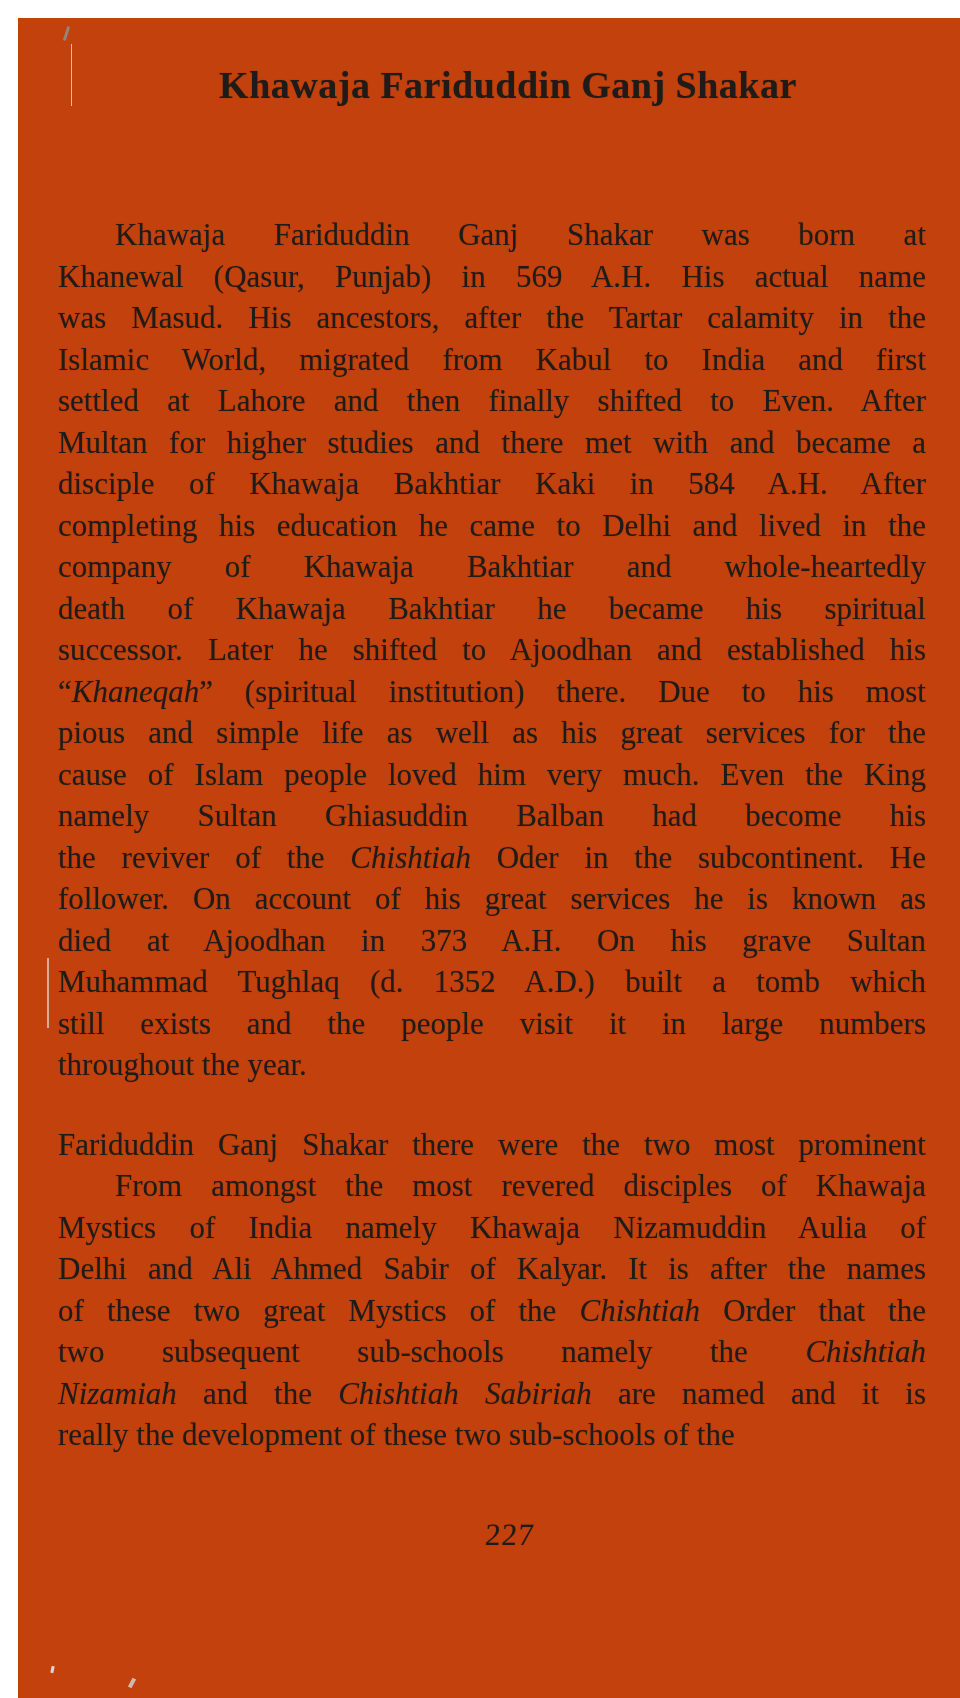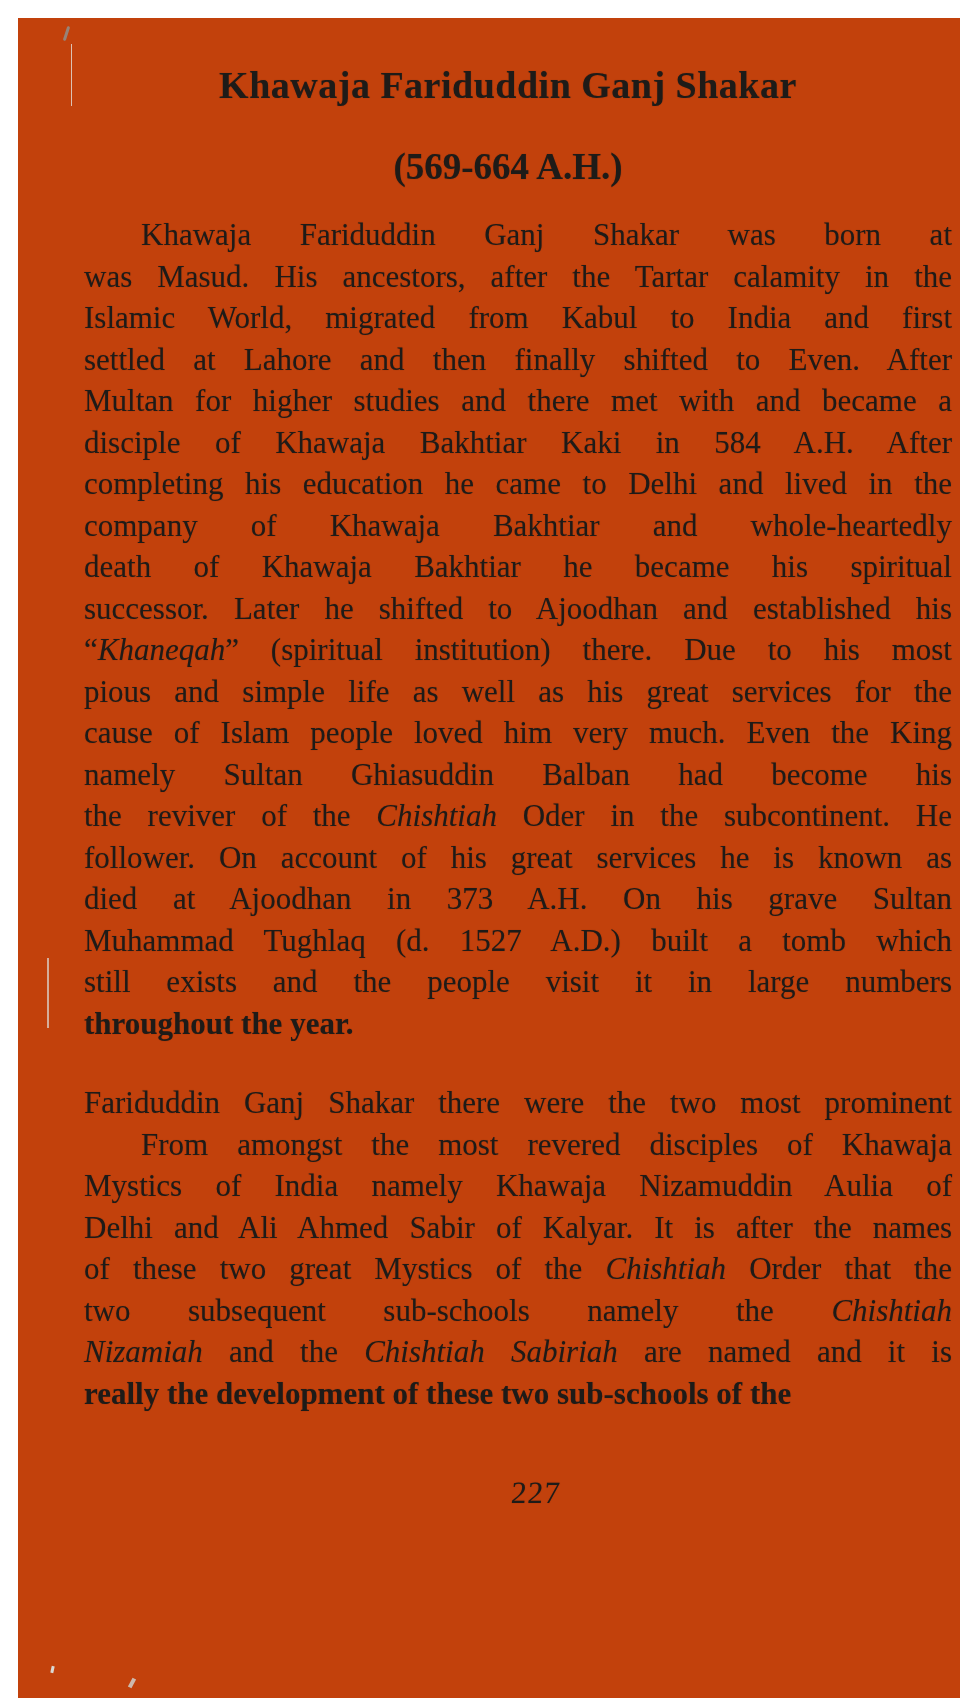--- a/index.html
+++ b/index.html
@@ -32,39 +32,38 @@
   }
   .subtitle {
     margin: 36px 0 0 0;
     font-size: 37px;
     line-height: 45px;
     font-weight: bold;
     text-shadow: 0 0 1px rgba(30,27,24,0.40);
   }
   .textblock {
     position: absolute;
-    left: 66px;
+    left: 40px;
     top: 196px;
     width: 868px;
     font-size: 31px;
     line-height: 41.5px;
     text-shadow: 0 0 1px rgba(30,27,24,0.32);
   }
   .para { margin: 0; }
   .para2 { margin-top: 38px; }
   .line {
     text-align: justify;
     text-align-last: justify;
     white-space: nowrap;
     white-space: normal;
   }
   .line.last {
     text-align: left;
     text-align-last: left;
-    font-weight: bold;
   }
   .para .line.first { text-indent: 57px; }
   .line i { font-style: italic; }
   .pagenum {
     margin-top: 58px;
     text-align: center;
     padding-left: 36px;
     font-size: 31px;
     letter-spacing: 1px;
     transform: skewX(-4deg);
@@ -77,43 +76,43 @@
   .a-speck1 { left: 33px;  top: 1648px; width: 3px; height: 7px;  background: #d9d9d4; transform: rotate(12deg); }
   .a-speck2 { left: 112px; top: 1660px; width: 4px; height: 10px; background: #cfcfca; transform: rotate(28deg); opacity: .85; }
 </style>
 </head>
 <body>
 
 <div class="page">
 
   <div class="head">
     <h1 class="title">Khawaja Fariduddin Ganj Shakar</h1>
-    <h2 class="subtitle">(569-664 A.H.)</h2>
   </div>
 
   <div class="textblock">
     <div class="para">
         <div class="line first"><span>Khawaja Fariduddin Ganj Shakar was born at</span></div>
+        <div class="line"><span>Khanewal (Qasur, Punjab) in 569 A.H. His actual name</span></div>
         <div class="line"><span>was Masud. His ancestors, after the Tartar calamity in the</span></div>
         <div class="line"><span>Islamic World, migrated from Kabul to India and first</span></div>
         <div class="line"><span>settled at Lahore and then finally shifted to Even. After</span></div>
         <div class="line"><span>Multan for higher studies and there met with and became a</span></div>
         <div class="line"><span>disciple of Khawaja Bakhtiar Kaki in 584 A.H. After</span></div>
         <div class="line"><span>completing his education he came to Delhi and lived in the</span></div>
         <div class="line"><span>company of Khawaja Bakhtiar and whole-heartedly</span></div>
         <div class="line"><span>death of Khawaja Bakhtiar he became his spiritual</span></div>
         <div class="line"><span>successor. Later he shifted to Ajoodhan and established his</span></div>
         <div class="line"><span>“</span><i>Khaneqah</i><span>” (spiritual institution) there. Due to his most</span></div>
         <div class="line"><span>pious and simple life as well as his great services for the</span></div>
         <div class="line"><span>cause of Islam people loved him very much. Even the King</span></div>
         <div class="line"><span>namely Sultan Ghiasuddin Balban had become his</span></div>
         <div class="line"><span>the reviver of the </span><i>Chishtiah</i><span> Oder in the subcontinent. He</span></div>
         <div class="line"><span>follower. On account of his great services he is known as</span></div>
         <div class="line"><span>died at Ajoodhan in 373 A.H. On his grave Sultan</span></div>
-        <div class="line"><span>Muhammad Tughlaq (d. 1527 A.D.) built a tomb which</span></div>
+        <div class="line"><span>Muhammad Tughlaq (d. 1352 A.D.) built a tomb which</span></div>
         <div class="line"><span>still exists and the people visit it in large numbers</span></div>
         <div class="line last"><span>throughout the year.</span></div>
       </div>
     <div class="para para2">
         <div class="line"><span>Fariduddin Ganj Shakar there were the two most prominent</span></div>
         <div class="line first"><span>From amongst the most revered disciples of Khawaja</span></div>
         <div class="line"><span>Mystics of India namely Khawaja Nizamuddin Aulia of</span></div>
         <div class="line"><span>Delhi and Ali Ahmed Sabir of Kalyar. It is after the names</span></div>
         <div class="line"><span>of these two great Mystics of the </span><i>Chishtiah</i><span> Order that the</span></div>
         <div class="line"><span>two subsequent sub-schools namely the </span><i>Chishtiah</i></div>

